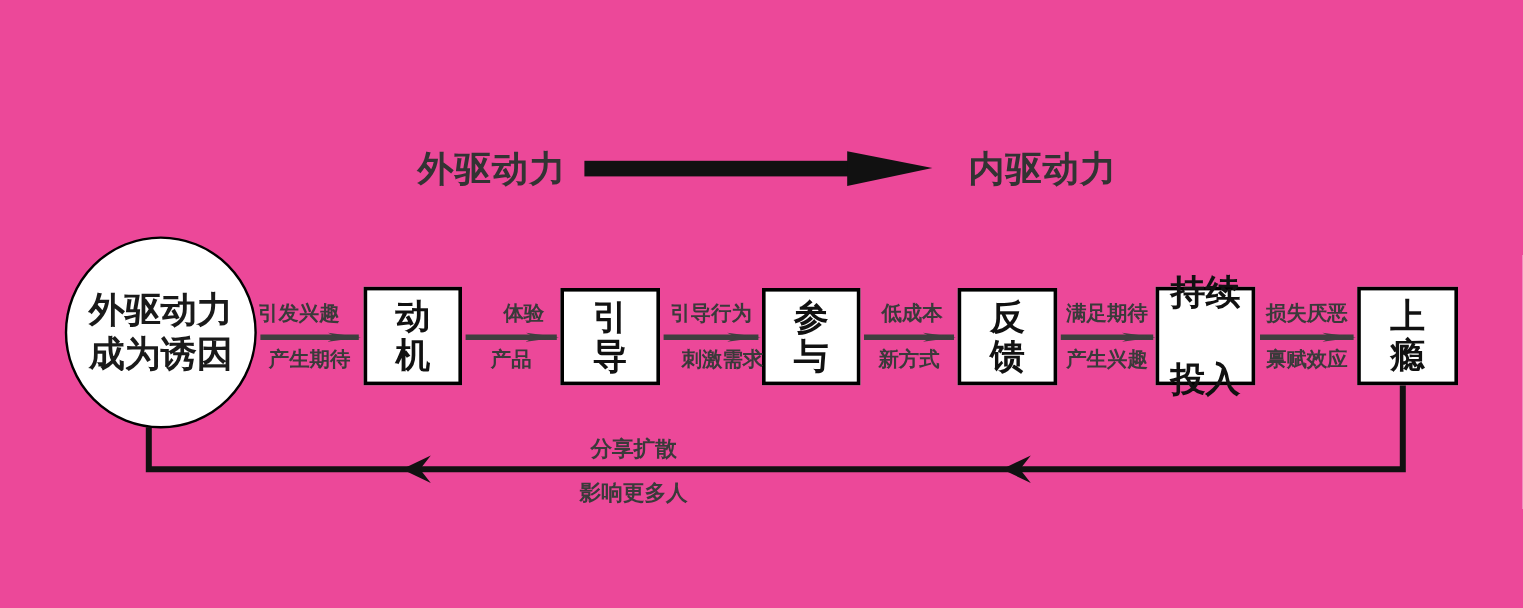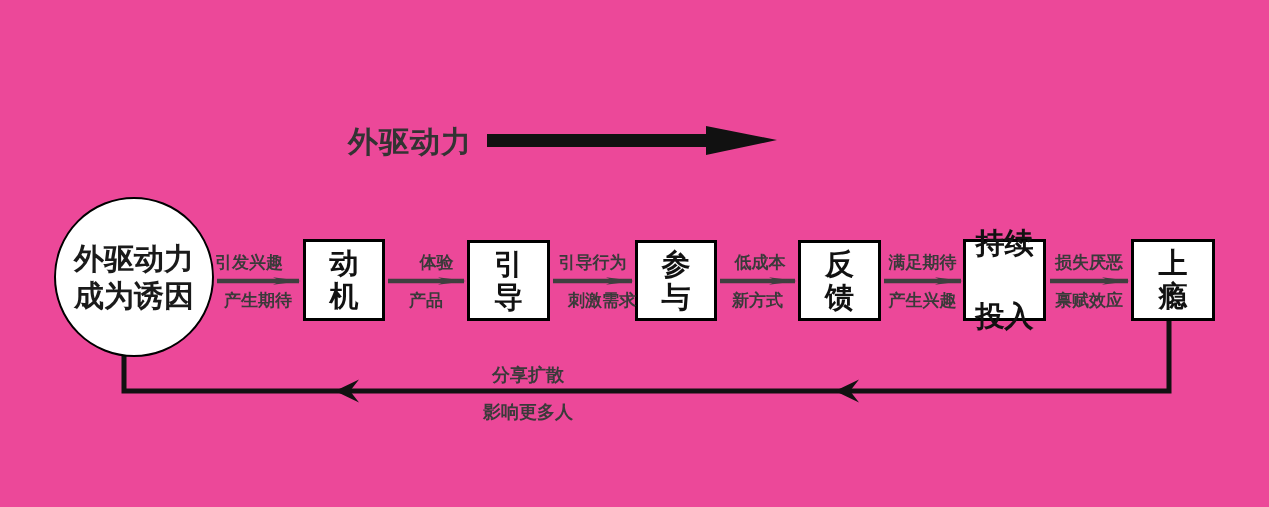--- a/index.html
+++ b/index.html
@@ -102,20 +102,21 @@
     <line x1="720" y1="281" x2="795" y2="281" stroke="#3f3f3f" stroke-width="4.5" marker-end="url(#dart)"></line>
     <line x1="884" y1="281" x2="961" y2="281" stroke="#3f3f3f" stroke-width="4.5" marker-end="url(#dart)"></line>
     <line x1="1050" y1="281" x2="1128" y2="281" stroke="#3f3f3f" stroke-width="4.5" marker-end="url(#dart)"></line>
 
     <polyline points="1169,321 1169,391 124,391 124,356" fill="none" stroke="#111111" stroke-width="5" stroke-linejoin="miter"></polyline>
     <path d="M835 391 L859 379.5 L850 391 L859 402.5 Z" fill="#111111"></path>
     <path d="M335 391 L359 379.5 L350 391 L359 402.5 Z" fill="#111111"></path>
   </svg>
 
   <div class="hdr" style="left:345px; top:126px; width:130px;">外驱动力</div>
+  <div class="hdr" style="left:803px; top:126px; width:132px;">内驱动力</div>
 
   <div class="circle-node" style="left:54px; top:197px; width:160px; height:160px;">
     <span>外驱动力</span>
     <span>成为诱因</span>
   </div>
 
   <div class="node-box" style="left:303px; top:239px; width:82px; height:82px;">
     <span>动</span>
     <span>机</span>
   </div>
@@ -133,21 +134,21 @@
   </div>
   <div class="node-box" style="left:963px; top:239px; width:83px; height:82px;gap:40px;">
     <span>持续</span>
     <span>投入</span>
   </div>
   <div class="node-box" style="left:1131px; top:239px; width:84px; height:82px;">
     <span>上</span>
     <span>瘾</span>
   </div>
 
-  <div class="tl" style="left:213px; top:252px; width:72px;">引发兴趣</div>
+  <div class="tl" style="left:213px; top:252px; width:72px;font-family:Liberation Serif, serif;">引发兴趣</div>
   <div class="tl" style="left:213px; top:290px; width:90px;">产生期待</div>
 
   <div class="tl" style="left:385px; top:252px; width:103px;">体验</div>
   <div class="tl" style="left:385px; top:290px; width:82px;">产品</div>
 
   <div class="tl" style="left:550px; top:252px; width:85px;">引导行为</div>
   <div class="tl" style="left:550px; top:290px; width:104px;">刺激需求</div>
 
   <div class="tl" style="left:717px; top:252px; width:86px;">低成本</div>
   <div class="tl" style="left:717px; top:290px; width:81px;">新方式</div>

